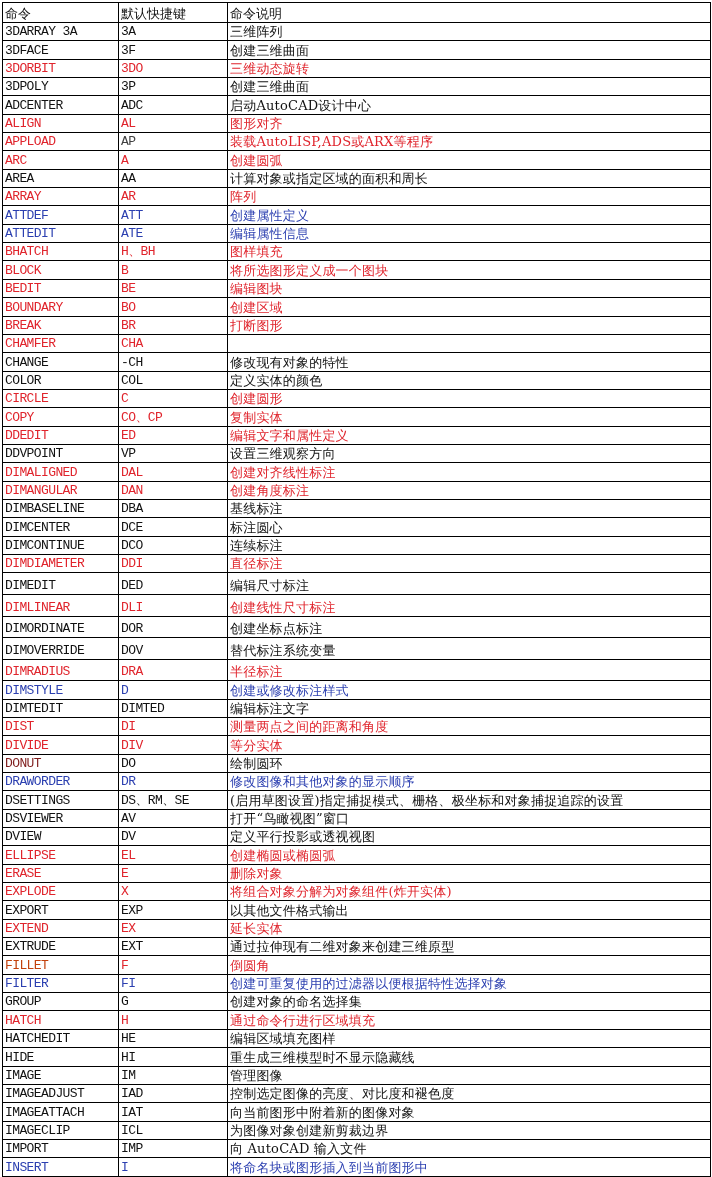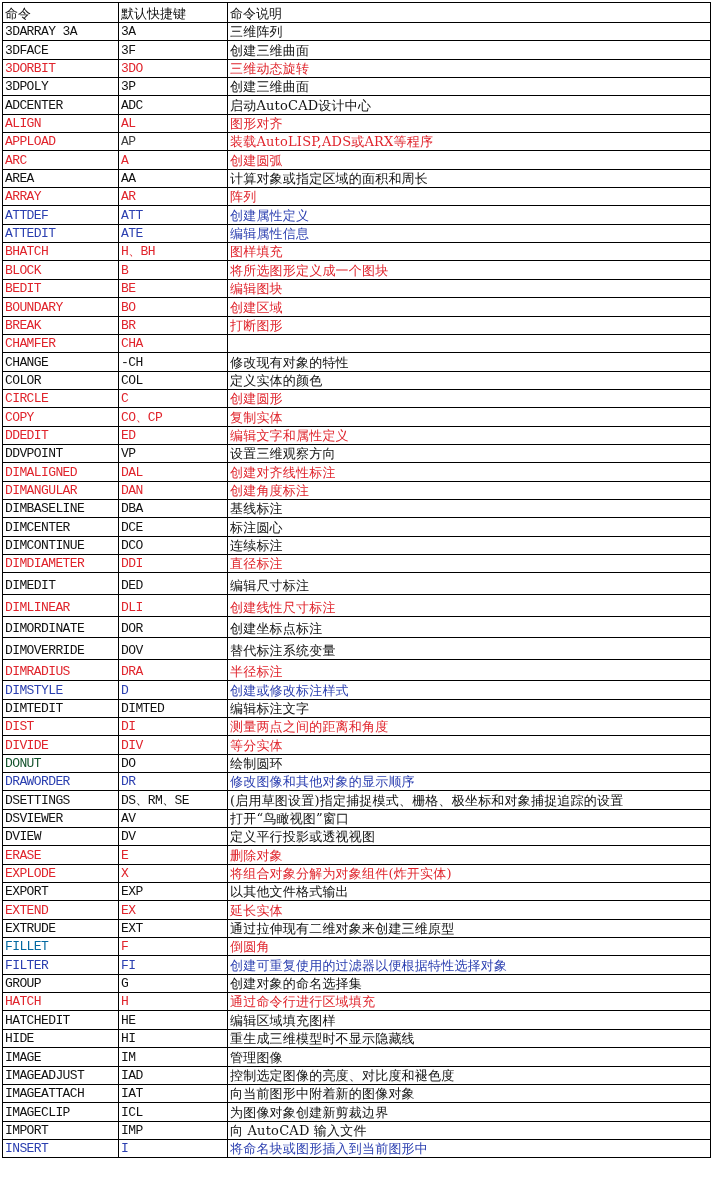--- a/index.html
+++ b/index.html
@@ -231,21 +231,21 @@
         <div class="cell c1" style="color: rgb(224, 36, 44);">DIST</div>
         <div class="cell c2" style="color: rgb(224, 36, 44);">DI</div>
         <div class="cell c3" style="color: rgb(224, 36, 44);">测量两点之间的距离和角度</div>
       </div>
       <div class="row" style="height: 18.35px;">
         <div class="cell c1" style="color: rgb(224, 36, 44);">DIVIDE</div>
         <div class="cell c2" style="color: rgb(224, 36, 44);">DIV</div>
         <div class="cell c3" style="color: rgb(224, 36, 44);">等分实体</div>
       </div>
       <div class="row" style="height: 18.35px;">
-        <div class="cell c1" style="color: #14532d;">DONUT</div>
+        <div class="cell c1" style="color: #7f1d1d;">DONUT</div>
         <div class="cell c2" style="color: rgb(17, 17, 17);">DO</div>
         <div class="cell c3" style="color: rgb(17, 17, 17);">绘制圆环</div>
       </div>
       <div class="row" style="height: 18.35px;">
         <div class="cell c1" style="color: rgb(43, 63, 176);">DRAWORDER</div>
         <div class="cell c2" style="color: rgb(43, 63, 176);">DR</div>
         <div class="cell c3" style="color: rgb(43, 63, 176);">修改图像和其他对象的显示顺序</div>
       </div>
       <div class="row" style="height: 18.35px;">
         <div class="cell c1" style="color: rgb(17, 17, 17);">DSETTINGS</div>
@@ -256,20 +256,25 @@
         <div class="cell c1" style="color: rgb(17, 17, 17);">DSVIEWER</div>
         <div class="cell c2" style="color: rgb(17, 17, 17);">AV</div>
         <div class="cell c3" style="color: rgb(17, 17, 17);">打开“鸟瞰视图”窗口</div>
       </div>
       <div class="row" style="height: 18.35px;">
         <div class="cell c1" style="color: rgb(17, 17, 17);">DVIEW</div>
         <div class="cell c2" style="color: rgb(17, 17, 17);">DV</div>
         <div class="cell c3" style="color: rgb(17, 17, 17);">定义平行投影或透视视图</div>
       </div>
       <div class="row" style="height: 18.35px;">
+        <div class="cell c1" style="color: rgb(224, 36, 44);">ELLIPSE</div>
+        <div class="cell c2" style="color: rgb(224, 36, 44);">EL</div>
+        <div class="cell c3" style="color: rgb(224, 36, 44);">创建椭圆或椭圆弧</div>
+      </div>
+      <div class="row" style="height: 18.35px;">
         <div class="cell c1" style="color: rgb(224, 36, 44);">ERASE</div>
         <div class="cell c2" style="color: rgb(224, 36, 44);">E</div>
         <div class="cell c3" style="color: rgb(224, 36, 44);">删除对象</div>
       </div>
       <div class="row" style="height: 18.35px;">
         <div class="cell c1" style="color: rgb(224, 36, 44);">EXPLODE</div>
         <div class="cell c2" style="color: rgb(224, 36, 44);">X</div>
         <div class="cell c3" style="color: rgb(224, 36, 44);">将组合对象分解为对象组件(炸开实体)</div>
       </div>
       <div class="row" style="height: 18.35px;">
@@ -281,21 +286,21 @@
         <div class="cell c1" style="color: rgb(224, 36, 44); text-align: right;">EXTEND</div>
         <div class="cell c2" style="color: rgb(224, 36, 44);">EX</div>
         <div class="cell c3" style="color: rgb(224, 36, 44);">延长实体</div>
       </div>
       <div class="row" style="height: 18.35px;">
         <div class="cell c1" style="color: rgb(17, 17, 17);">EXTRUDE</div>
         <div class="cell c2" style="color: rgb(17, 17, 17);">EXT</div>
         <div class="cell c3" style="color: rgb(17, 17, 17);">通过拉伸现有二维对象来创建三维原型</div>
       </div>
       <div class="row" style="height: 18.35px;">
-        <div class="cell c1" style="color: #0369a1;">FILLET</div>
+        <div class="cell c1" style="color: #c2410c;">FILLET</div>
         <div class="cell c2" style="color: rgb(224, 36, 44);">F</div>
         <div class="cell c3" style="color: rgb(224, 36, 44);">倒圆角</div>
       </div>
       <div class="row" style="height: 18.35px;">
         <div class="cell c1" style="color: rgb(43, 63, 176);">FILTER</div>
         <div class="cell c2" style="color: rgb(43, 63, 176);">FI</div>
         <div class="cell c3" style="color: rgb(43, 63, 176);">创建可重复使用的过滤器以便根据特性选择对象</div>
       </div>
       <div class="row" style="height: 18.35px;">
         <div class="cell c1" style="color: rgb(17, 17, 17);">GROUP</div>

